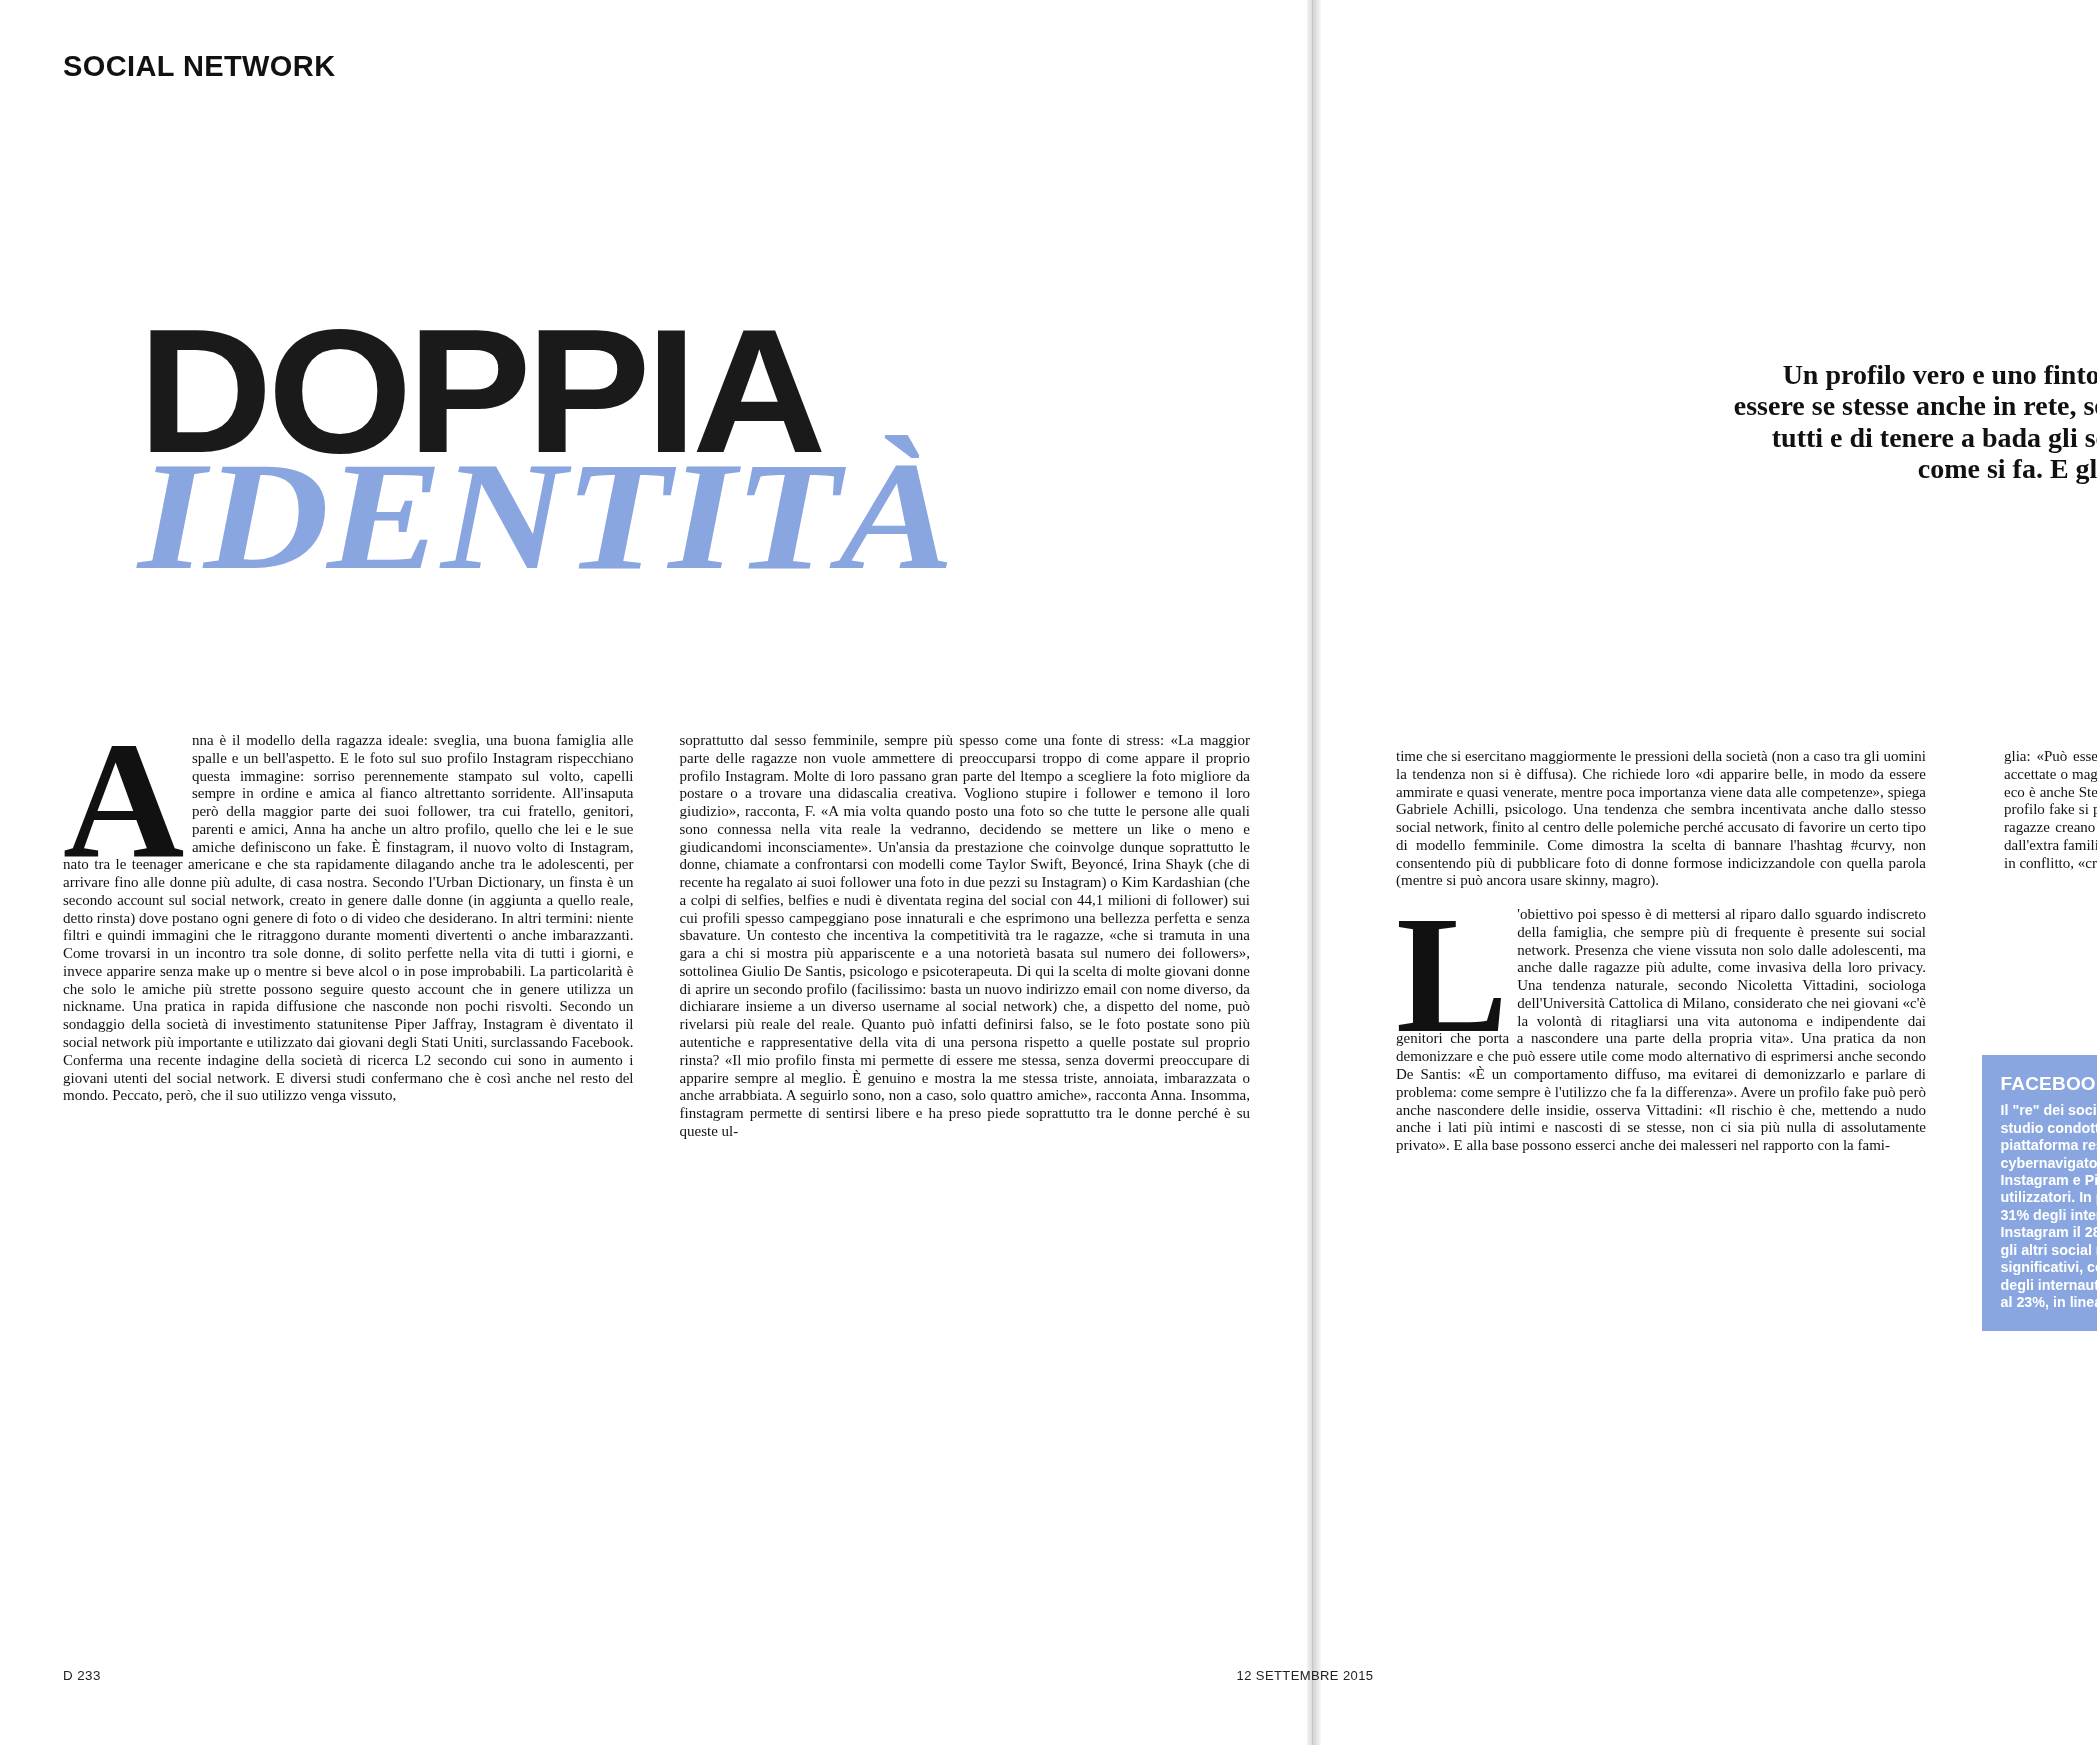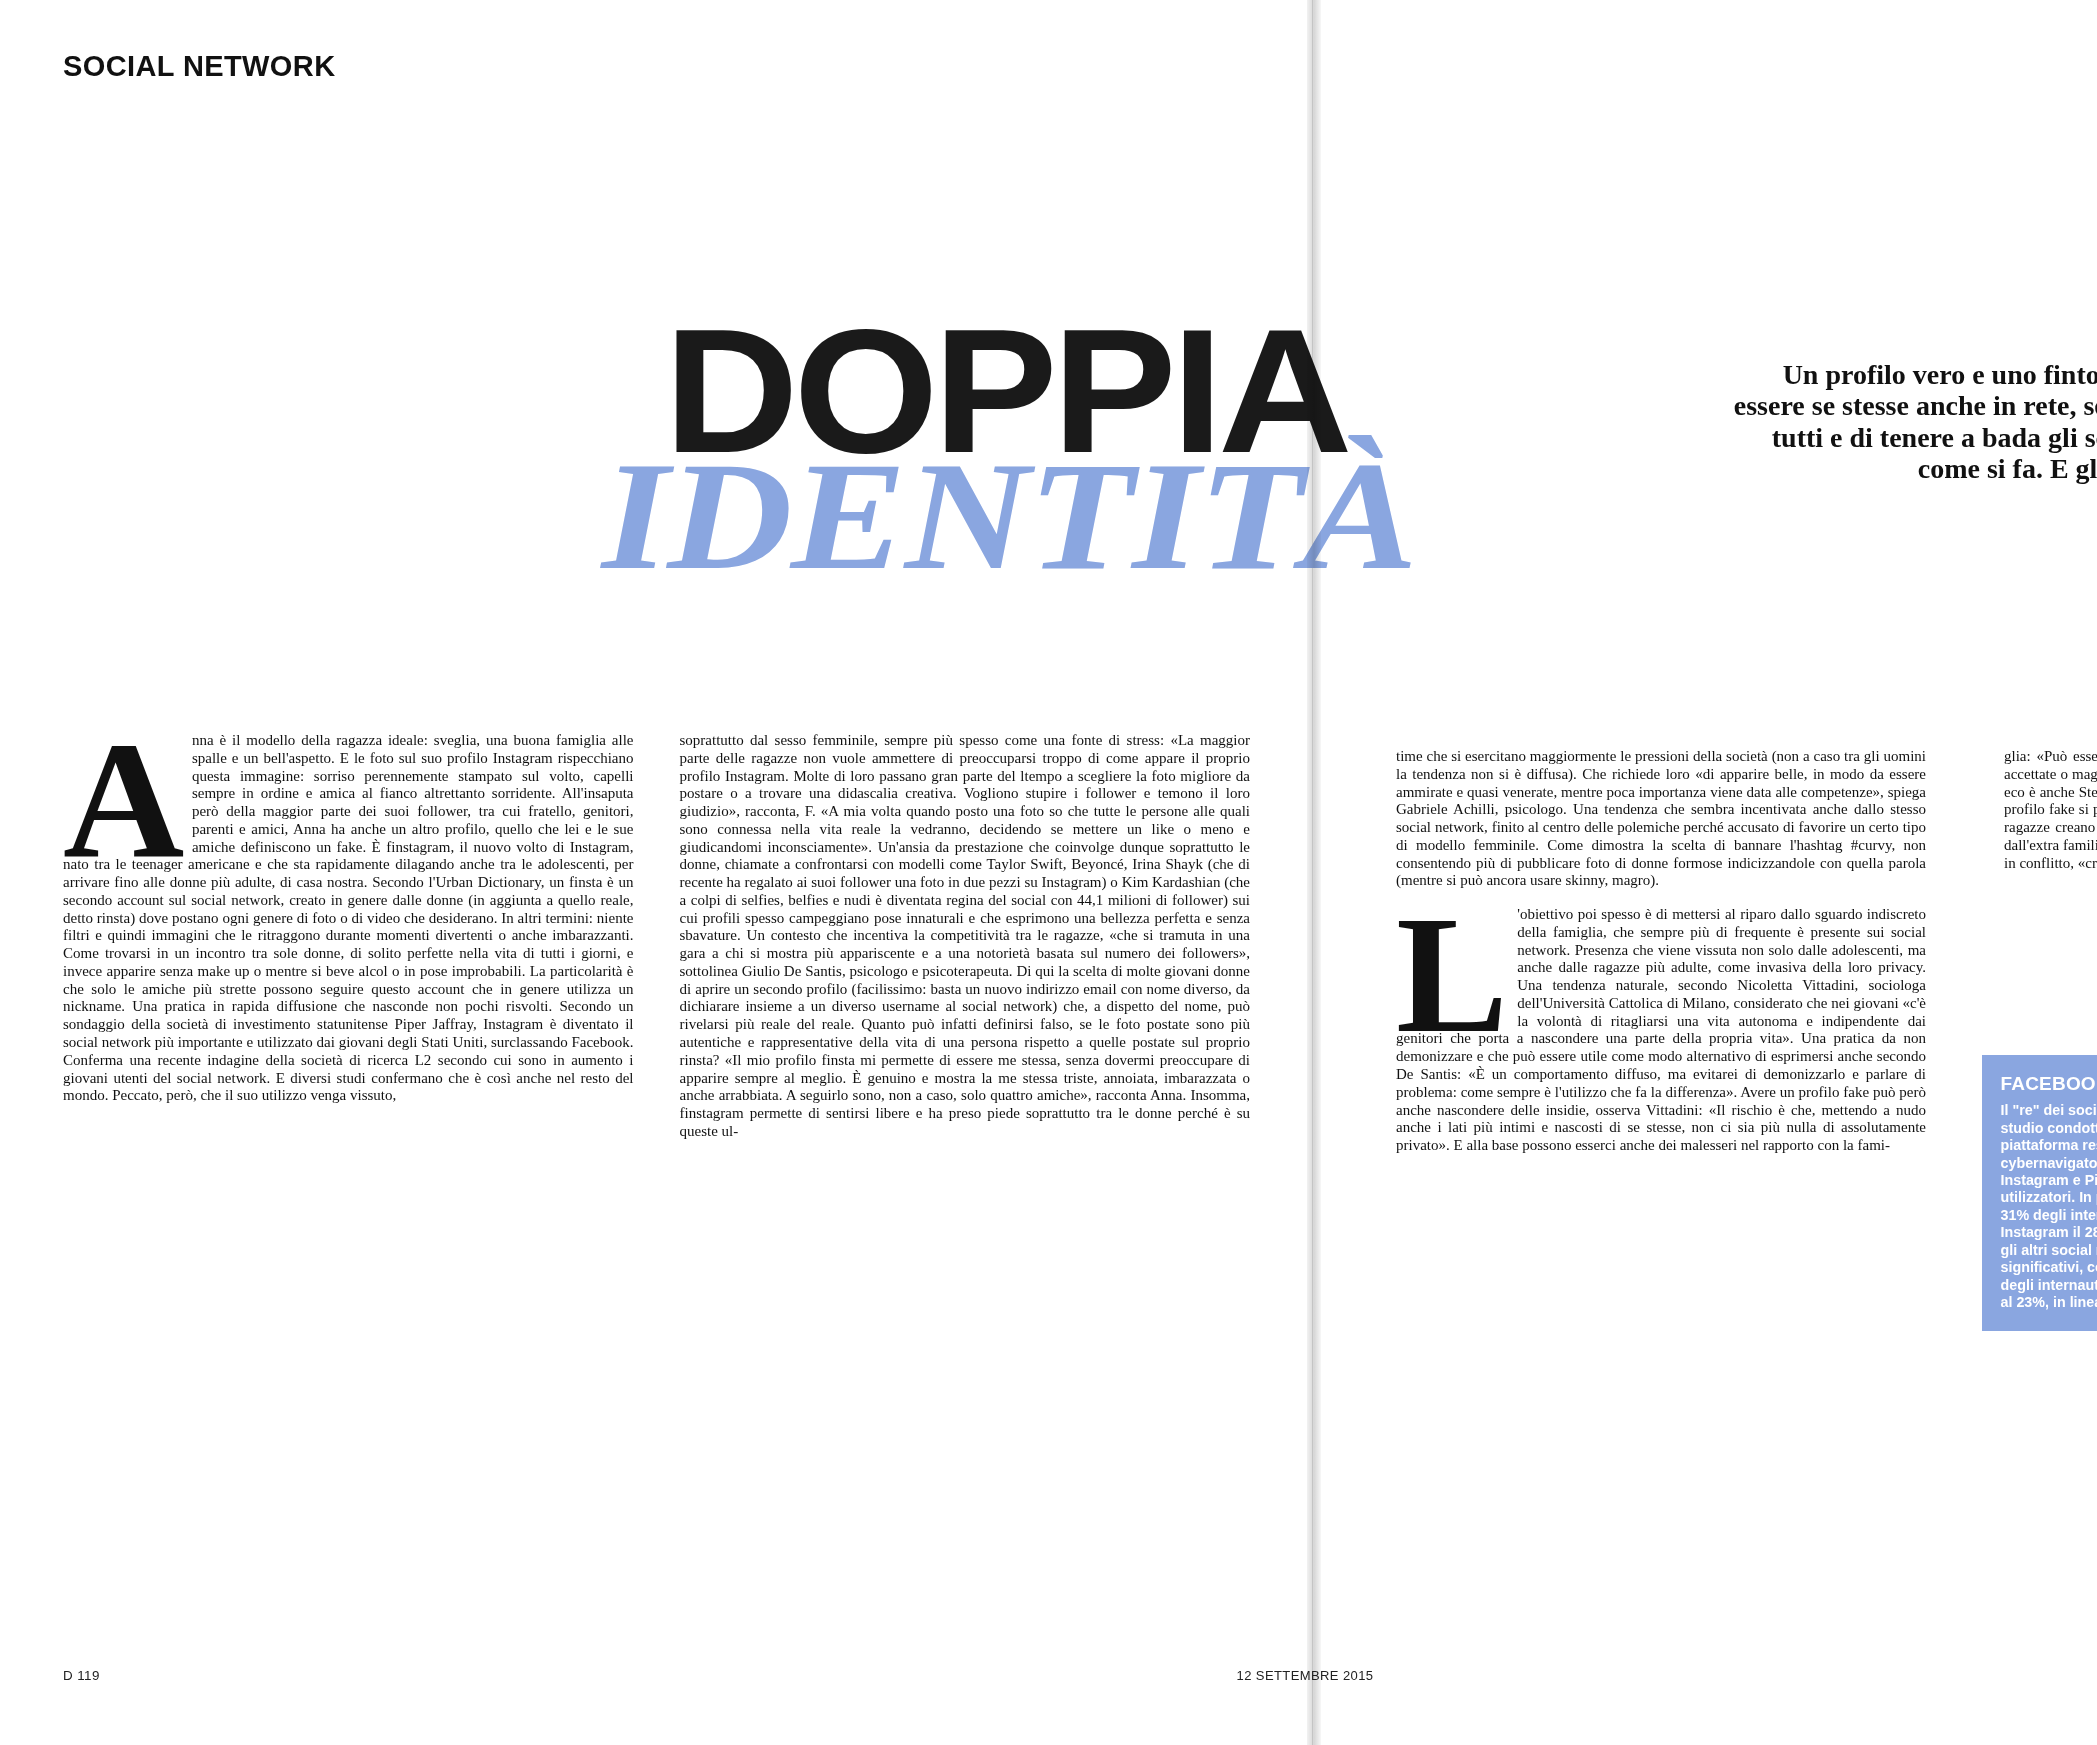--- a/index.html
+++ b/index.html
@@ -42,21 +42,20 @@
     font-weight: bold;
     font-size: 29px;
     letter-spacing: 0.4px;
     color: #111;
   }
   .headline {
     position: absolute;
     left: 138px;
     top: 319px;
     width: 1141px;
-    text-align: right;
   }
   .headline .line1 {
     font-family: "Liberation Sans", sans-serif;
     font-weight: bold;
     font-size: 176px;
     line-height: 0.82;
     letter-spacing: -5px;
     color: #1a1a1a;
     margin: 0;
     transform: scaleX(1.06);
@@ -216,21 +215,21 @@
     <div class="columns-left">
       <div class="col dropcap-wrap">
         <span class="dropcap">A</span>
         <p>nna è il modello della ragazza ideale: sveglia, una buona famiglia alle spalle e un bell'aspetto. E le foto sul suo profilo Instagram rispecchiano questa immagine: sorriso perennemente stampato sul volto, capelli sempre in ordine e amica al fianco altrettanto sorridente. All'insaputa però della maggior parte dei suoi follower, tra cui fratello, genitori, parenti e amici, Anna ha anche un altro profilo, quello che lei e le sue amiche definiscono un fake. È finstagram, il nuovo volto di Instagram, nato tra le teenager americane e che sta rapidamente dilagando anche tra le adolescenti, per arrivare fino alle donne più adulte, di casa nostra. Secondo l'Urban Dictionary, un finsta è un secondo account sul social network, creato in genere dalle donne (in aggiunta a quello reale, detto rinsta) dove postano ogni genere di foto o di video che desiderano. In altri termini: niente filtri e quindi immagini che le ritraggono durante momenti divertenti o anche imbarazzanti. Come trovarsi in un incontro tra sole donne, di solito perfette nella vita di tutti i giorni, e invece apparire senza make up o mentre si beve alcol o in pose improbabili. La particolarità è che solo le amiche più strette possono seguire questo account che in genere utilizza un nickname. Una pratica in rapida diffusione che nasconde non pochi risvolti. Secondo un sondaggio della società di investimento statunitense Piper Jaffray, Instagram è diventato il social network più importante e utilizzato dai giovani degli Stati Uniti, surclassando Facebook. Conferma una recente indagine della società di ricerca L2 secondo cui sono in aumento i giovani utenti del social network. E diversi studi confermano che è così anche nel resto del mondo. Peccato, però, che il suo utilizzo venga vissuto,</p>
       </div>
       <div class="col">
         <p>soprattutto dal sesso femminile, sempre più spesso come una fonte di stress: «La maggior parte delle ragazze non vuole ammettere di preoccuparsi troppo di come appare il proprio profilo Instagram. Molte di loro passano gran parte del ltempo a scegliere la foto migliore da postare o a trovare una didascalia creativa. Vogliono stupire i follower e temono il loro giudizio», racconta, F. «A mia volta quando posto una foto so che tutte le persone alle quali sono connessa nella vita reale la vedranno, decidendo se mettere un like o meno e giudicandomi inconsciamente». Un'ansia da prestazione che coinvolge dunque soprattutto le donne, chiamate a confrontarsi con modelli come Taylor Swift, Beyoncé, Irina Shayk (che di recente ha regalato ai suoi follower una foto in due pezzi su Instagram) o Kim Kardashian (che a colpi di selfies, belfies e nudi è diventata regina del social con 44,1 milioni di follower) sui cui profili spesso campeggiano pose innaturali e che esprimono una bellezza perfetta e senza sbavature. Un contesto che incentiva la competitività tra le ragazze, «che si tramuta in una gara a chi si mostra più appariscente e a una notorietà basata sul numero dei followers», sottolinea Giulio De Santis, psicologo e psicoterapeuta. Di qui la scelta di molte giovani donne di aprire un secondo profilo (facilissimo: basta un nuovo indirizzo email con nome diverso, da dichiarare insieme a un diverso username al social network) che, a dispetto del nome, può rivelarsi più reale del reale. Quanto può infatti definirsi falso, se le foto postate sono più autentiche e rappresentative della vita di una persona rispetto a quelle postate sul proprio rinsta? «Il mio profilo finsta mi permette di essere me stessa, senza dovermi preoccupare di apparire sempre al meglio. È genuino e mostra la me stessa triste, annoiata, imbarazzata o anche arrabbiata. A seguirlo sono, non a caso, solo quattro amiche», racconta Anna. Insomma, finstagram permette di sentirsi libere e ha preso piede soprattutto tra le donne perché è su queste ul-</p>
       </div>
     </div>
 
-    <div class="folio folio-left">D 119</div>
+    <div class="folio folio-left">D 233</div>
   </div>
 
   <div class="page page-right">
 
     <div class="standfirst">Un profilo vero e uno finto riservato agli amici: è un'astuzia  per essere se stesse anche in rete, senza doversi preoccupare di piacere a tutti e di tenere a bada gli sconosciuti. Anna e le altre raccontano come si fa. E gli esperti giudicano vantaggi e pericoli</div>
 
     <div class="columns-right">
       <div class="col-r">
         <p>time che si esercitano maggiormente le pressioni della società (non a caso tra gli uomini la tendenza non si è diffusa). Che richiede loro «di apparire belle, in modo da essere ammirate e quasi venerate, mentre poca importanza viene data alle competenze», spiega Gabriele Achilli, psicologo.
 Una tendenza che sembra incentivata anche dallo stesso social network, finito al centro delle polemiche perché accusato di favorire un certo tipo di modello femminile. Come dimostra la scelta di bannare l'hashtag #curvy, non consentendo più di pubblicare foto di donne formose indicizzandole con quella parola (mentre si può ancora usare skinny, magro).</p>

